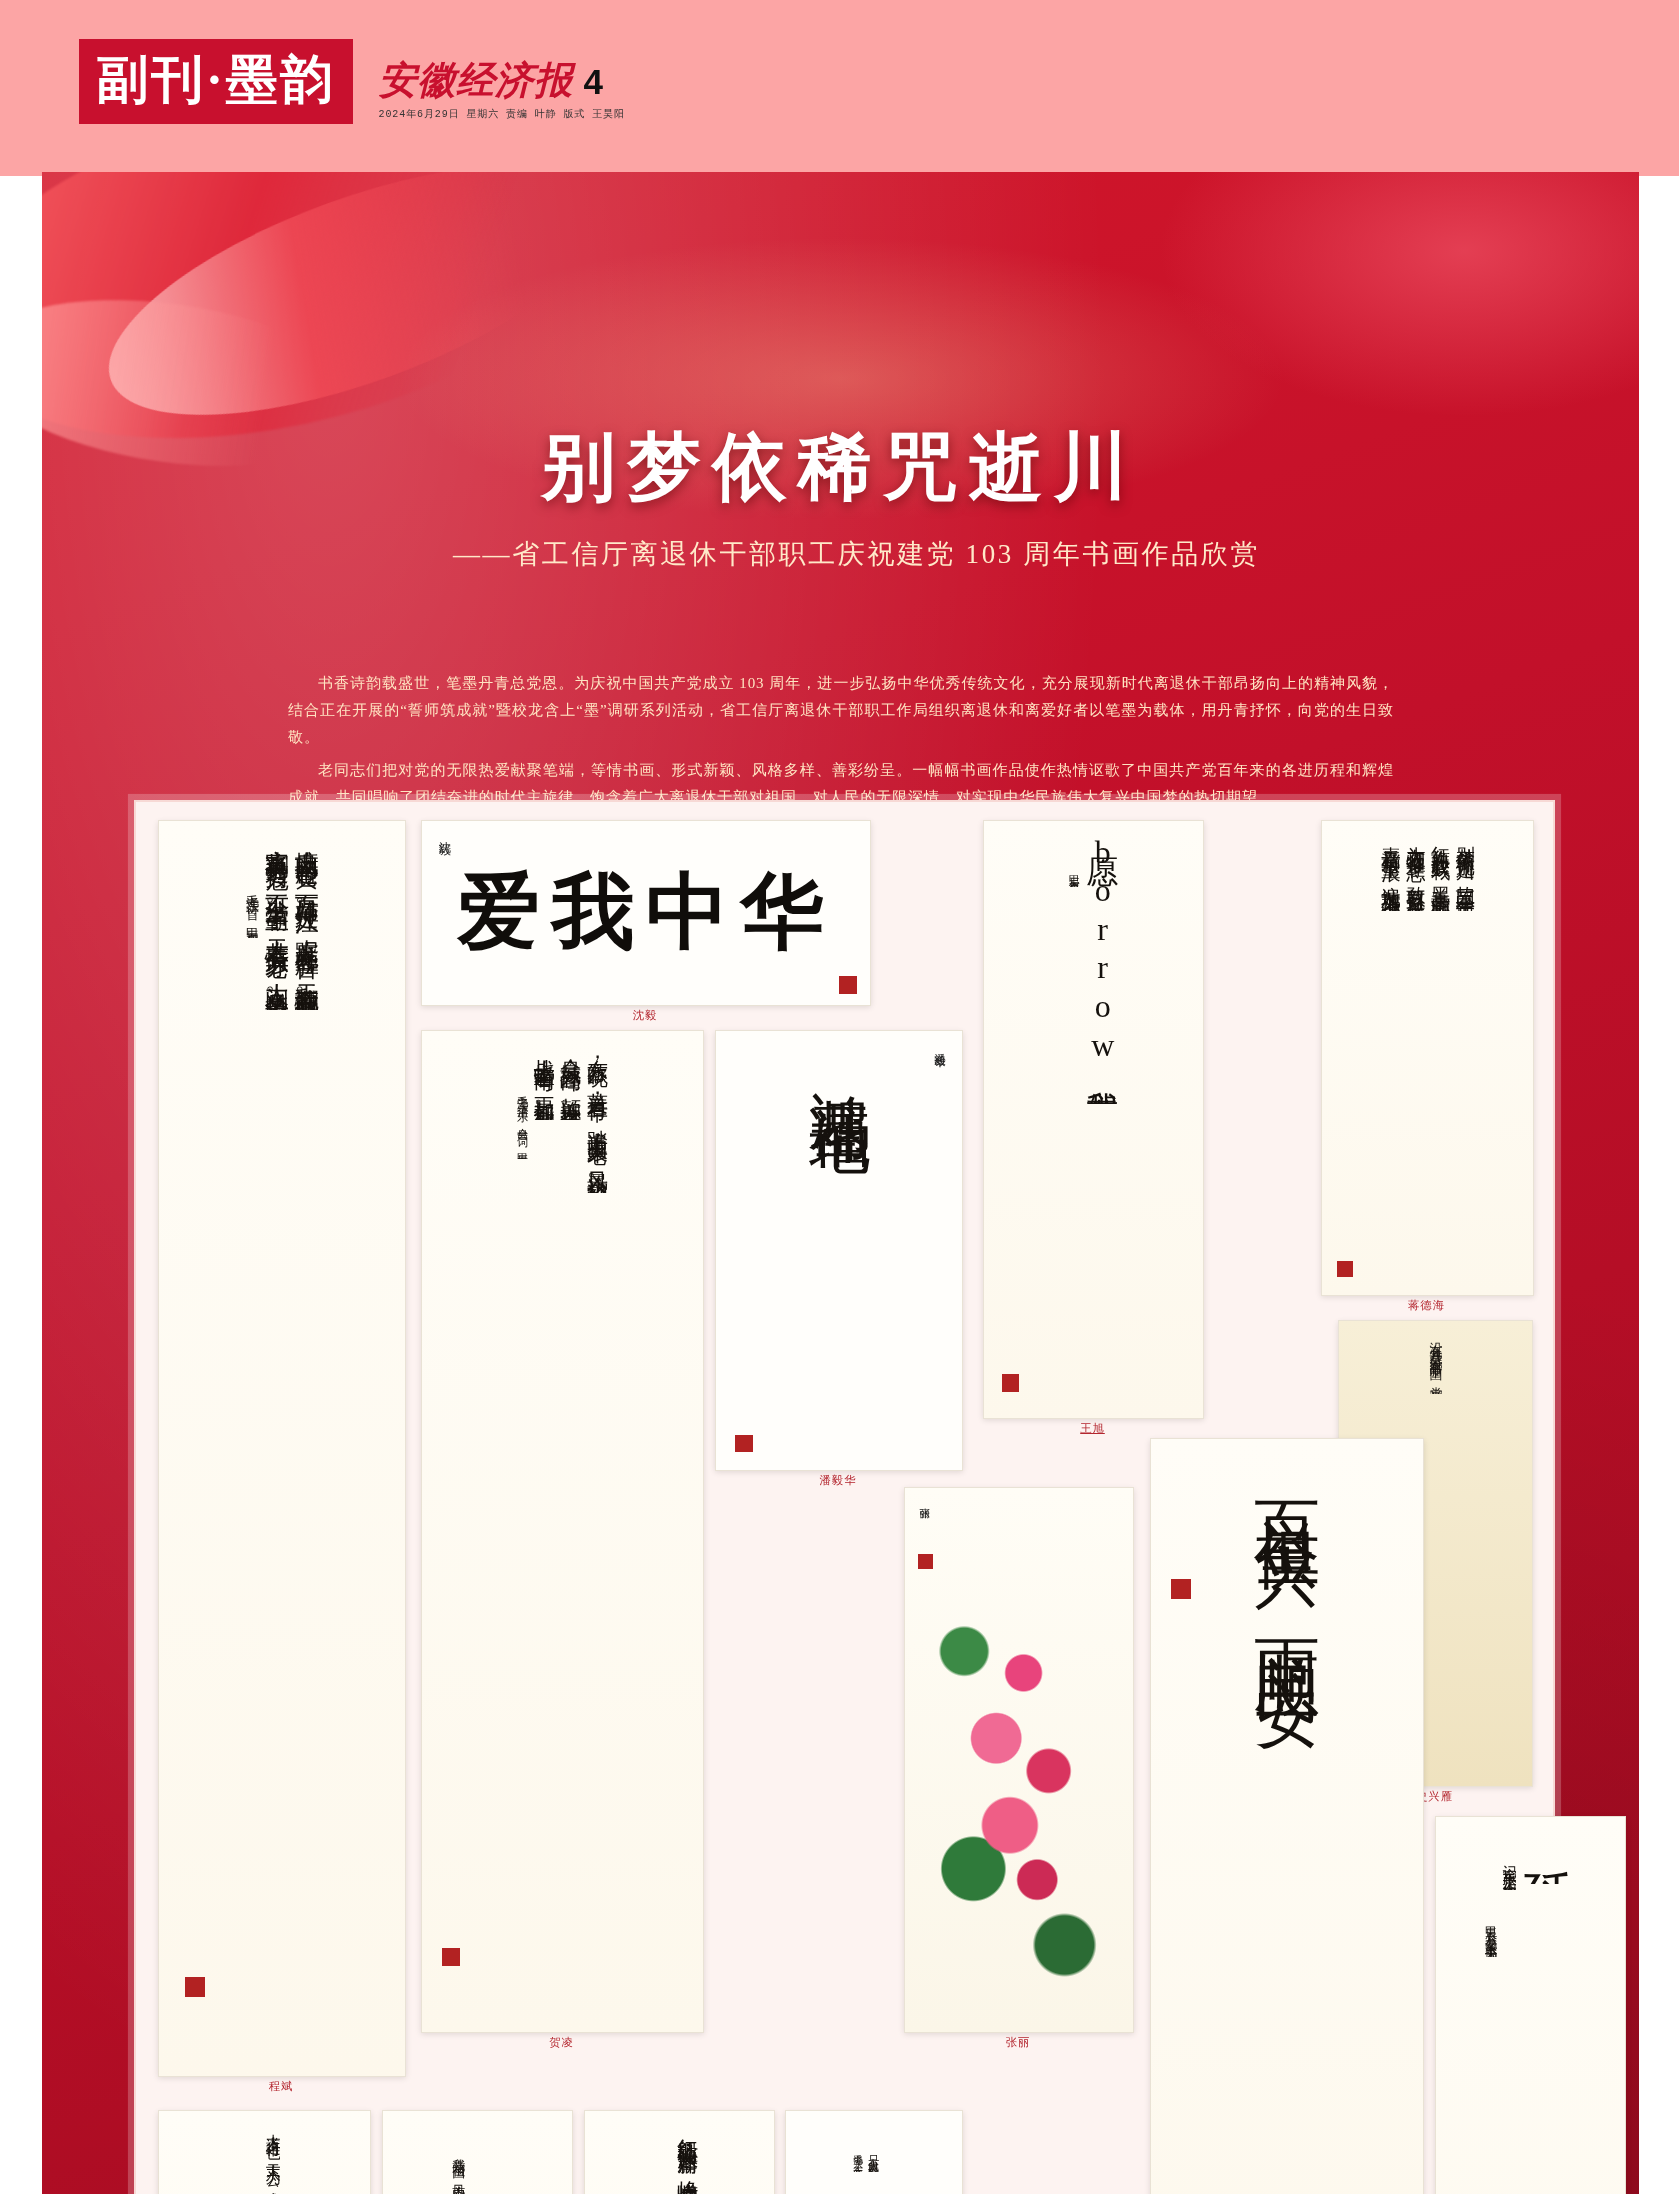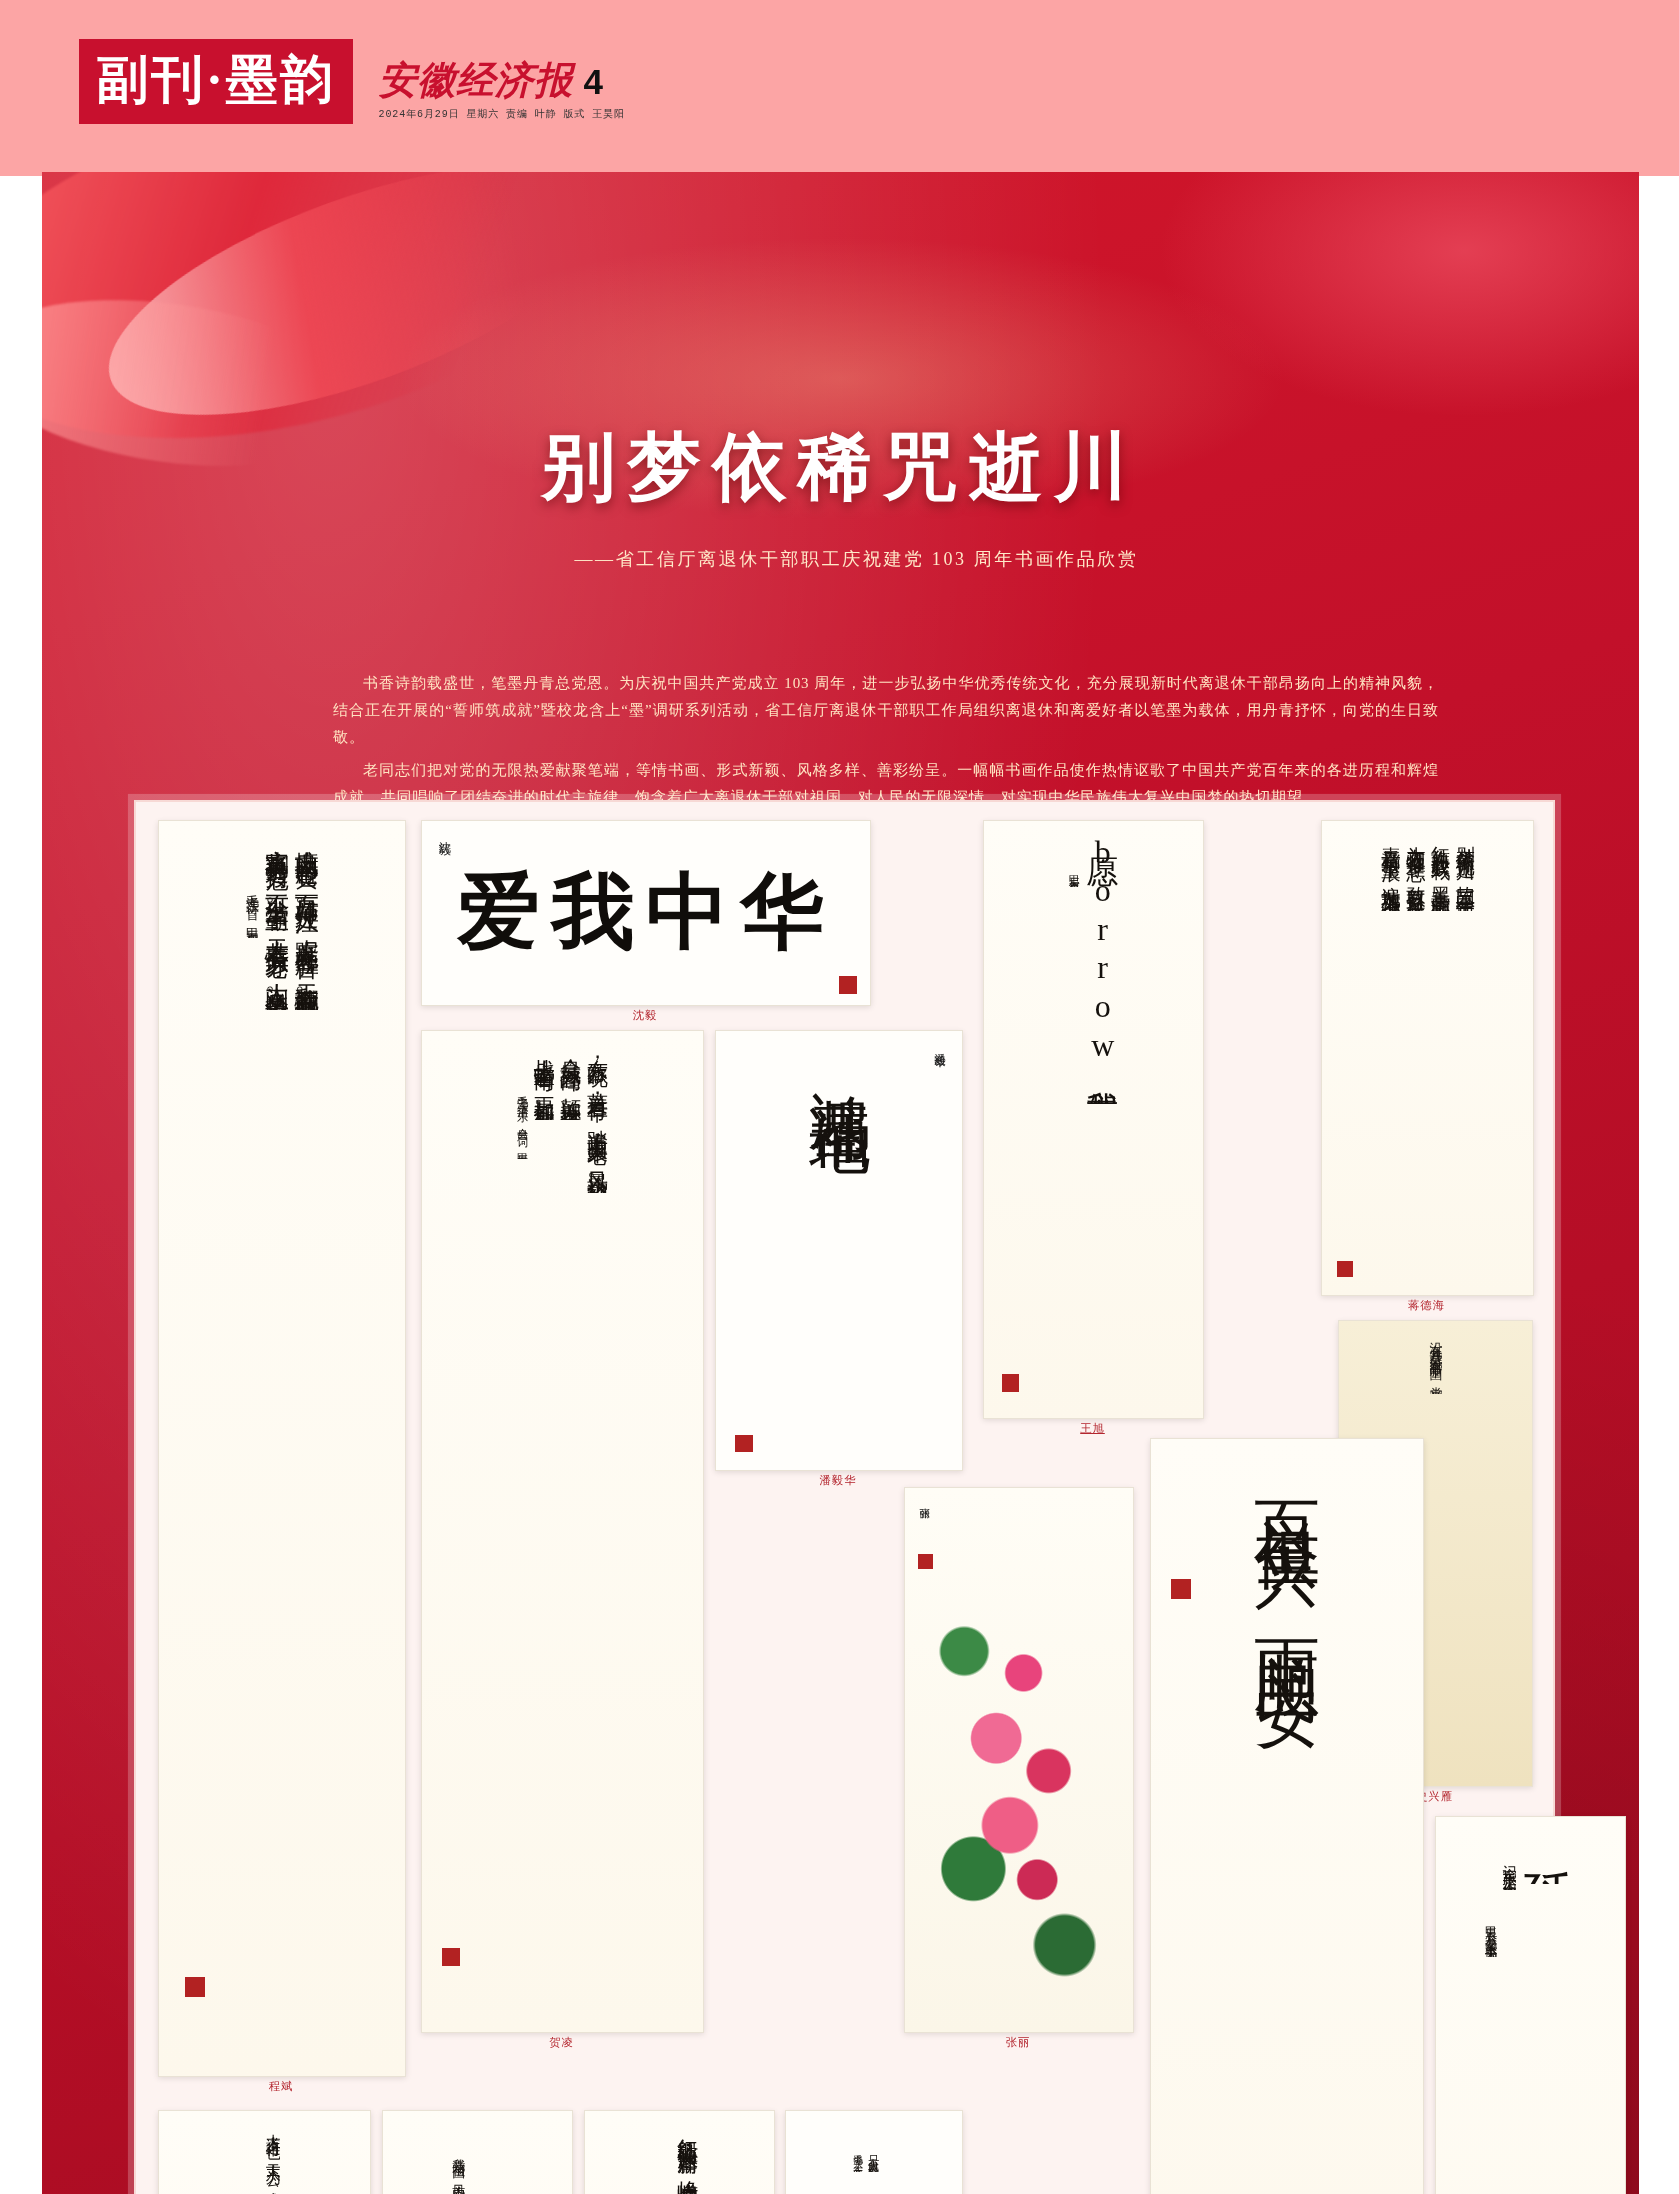--- a/index.html
+++ b/index.html
@@ -38,26 +38,26 @@
        transform:rotate(8deg);filter:blur(1.3px);}
   .rb4{right:-132px;top:-88px;width:614px;height:334px;
        background:radial-gradient(ellipse,#e8465a 0%,rgba(168,12,34,0) 70%);}
   .glow{position:absolute;left:50%;top:53px;transform:translateX(-50%);width:965px;height:307px;
         background:radial-gradient(ellipse,rgba(255,210,160,.30) 0%,rgba(255,180,120,0) 65%);}
 
   
   .title-wrap{position:absolute;left:0;top:246px;width:1597px;text-align:center;}
   .main-title{font-family:"Liberation Serif",serif;font-weight:bold;font-size:74px;color:#ffffff;
               letter-spacing:11.4px;text-shadow:0 3.5px 11.4px rgba(80,0,0,.55);}
-  .sub-title{margin-top:29px;font-family:"Liberation Serif",serif;font-size:18px;color:#ffe9c9;
+  .sub-title{margin-top:18px;font-family:"Liberation Serif",serif;font-size:27px;color:#ffe9c9;
              letter-spacing:2.6px;padding-left:32px;}
 
   
   .intro{position:absolute;left:246px;top:498px;width:1106px;color:#ffe4c2;
-         font-family:"Liberation Serif",serif;font-size:15px;line-height:27px;letter-spacing:0.9px;text-align:justify;margin-left:45px;}
+         font-family:"Liberation Serif",serif;font-size:15px;line-height:27px;letter-spacing:0.9px;text-align:justify;}
   .intro p{margin:0 0 6.1px 0;text-indent:30px;}
 
   
   .board{position:absolute;left:92px;top:628px;width:1417px;height:2444px;
          background:#fdf3f1;border:2.6px solid #f7d9d5;box-shadow:0 0 0 6.1px rgba(255,255,255,.22);}
   .grid{position:absolute;left:0;top:0;width:1417px;height:2444px;}
 
   
   .art{position:absolute;background:#fffdf8;border:1.3px solid #e9e2d5;box-shadow:0 1.8px 6.1px rgba(0,0,0,.12);
        overflow:hidden;}

